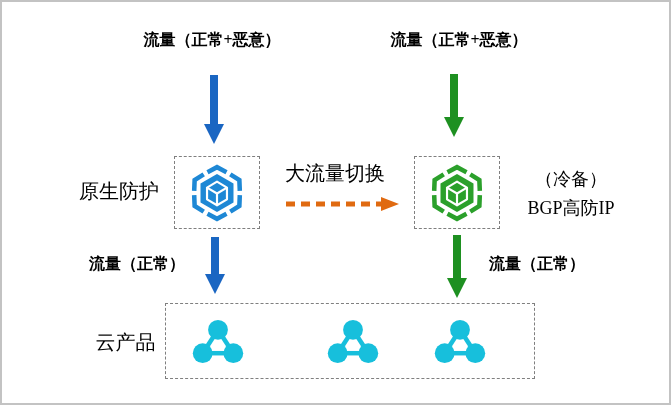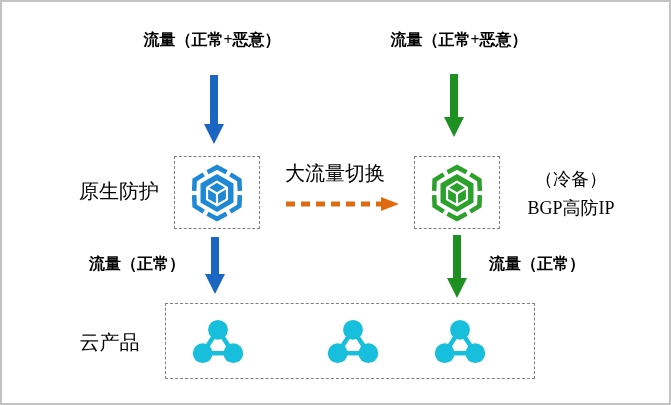--- a/index.html
+++ b/index.html
@@ -125,21 +125,21 @@
   <svg class="abs" style="left:202px;top:234px;" width="22" height="60" viewBox="0 0 22 60">
     <line class="arrow-blue-stroke" x1="11" y1="1" x2="11" y2="40" stroke-width="8"></line>
     <polygon class="arrow-blue-fill" points="1,38 21,38 11,58"></polygon>
   </svg>
 
   <svg class="abs" style="left:444px;top:232px;" width="22" height="66" viewBox="0 0 22 66">
     <line class="arrow-green-stroke" x1="11" y1="1" x2="11" y2="46" stroke-width="8"></line>
     <polygon class="arrow-green-fill" points="1,44 21,44 11,64"></polygon>
   </svg>
 
-  <div class="lbl big" style="left:60px;top:327px;width:95px;">云产品</div>
+  <div class="lbl big" style="left:76px;top:327px;width:95px;">云产品</div>
 
   <div class="bottom-box">
     <svg class="abs" style="left:25px;top:13px;" width="54" height="49" viewBox="0 0 60 54">
       <g class="cyan-stroke" stroke-width="5">
         <line x1="30" y1="14" x2="13" y2="40"></line>
         <line x1="30" y1="14" x2="47" y2="40"></line>
         <line x1="13" y1="40" x2="47" y2="40"></line>
       </g>
       <circle class="cyan-fill" cx="30" cy="14" r="11"></circle>
       <circle class="cyan-fill" cx="13" cy="40" r="11"></circle>

